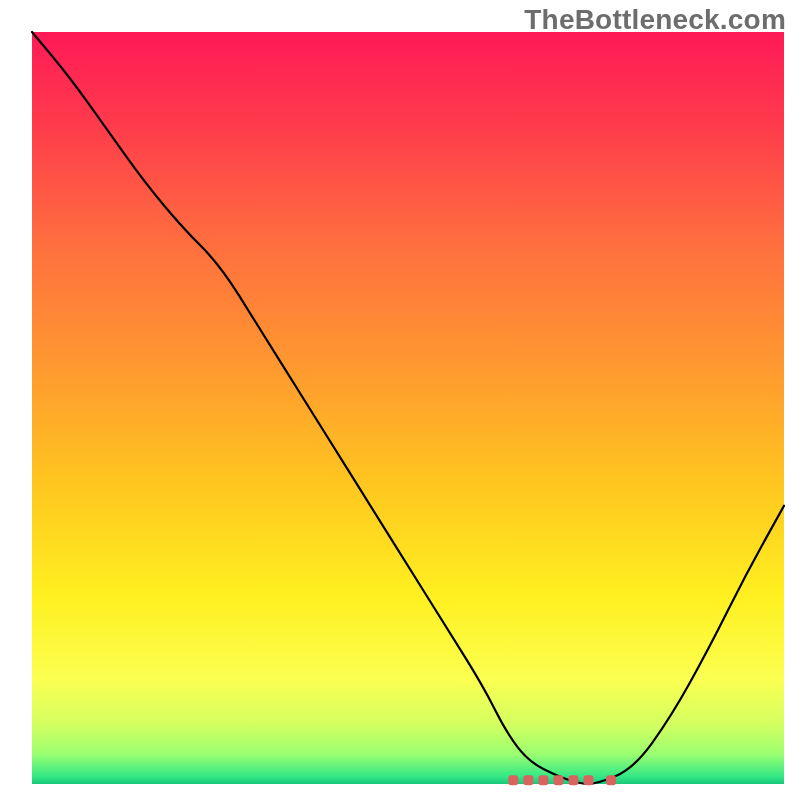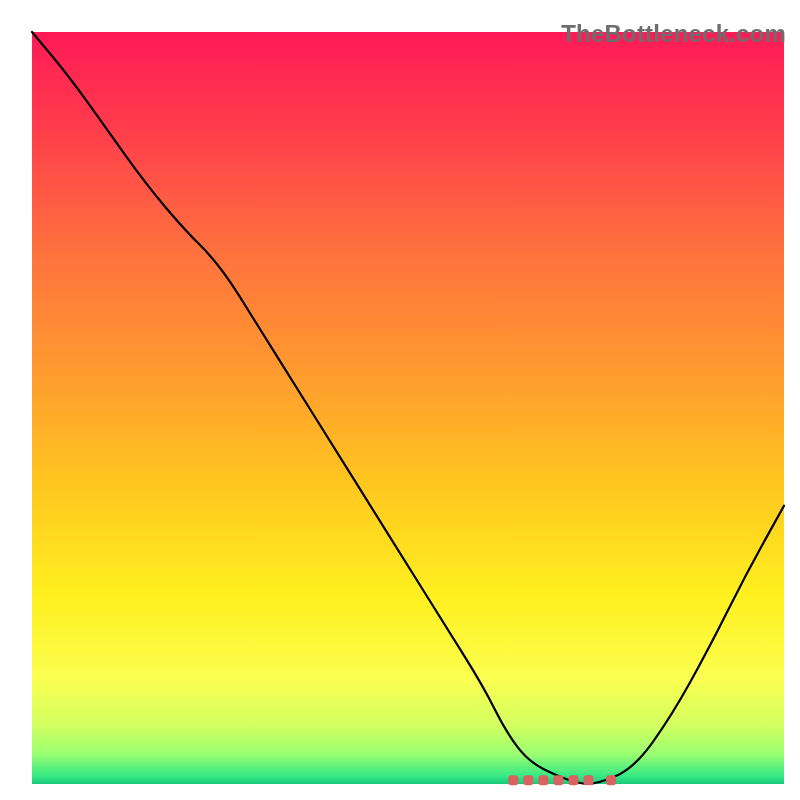--- a/index.html
+++ b/index.html
@@ -11,23 +11,23 @@
     font-family: Arial, Helvetica, sans-serif;
     overflow: hidden;
   }
   .frame {
     position: relative;
     width: 800px;
     height: 800px;
   }
   .watermark {
     position: absolute;
-    top: 20px;
+    top: 4px;
     right: 14px;
-    font-size: 24px;
+    font-size: 28px;
     font-weight: 600;
     color: #6d6d6d;
     letter-spacing: 0.2px;
     z-index: 10;
   }
   svg.chart {
     position: absolute;
     left: 0;
     top: 0;
     width: 800px;

